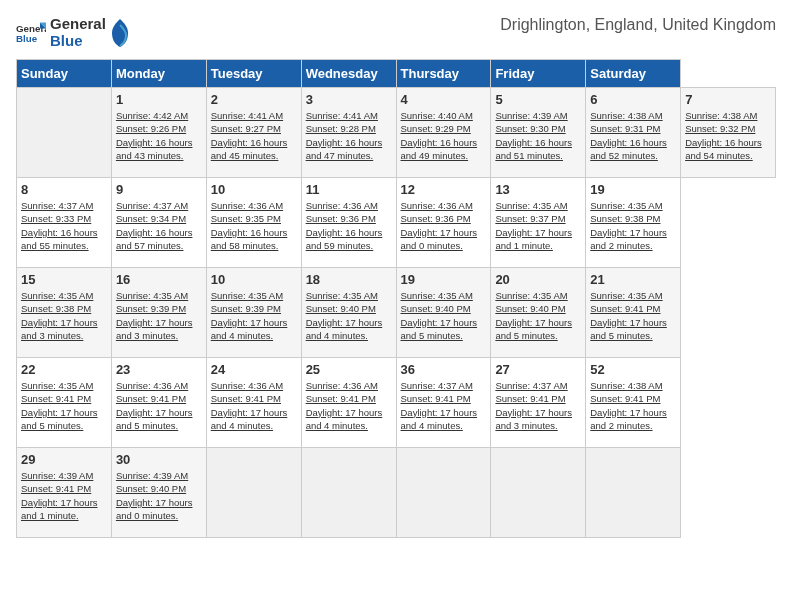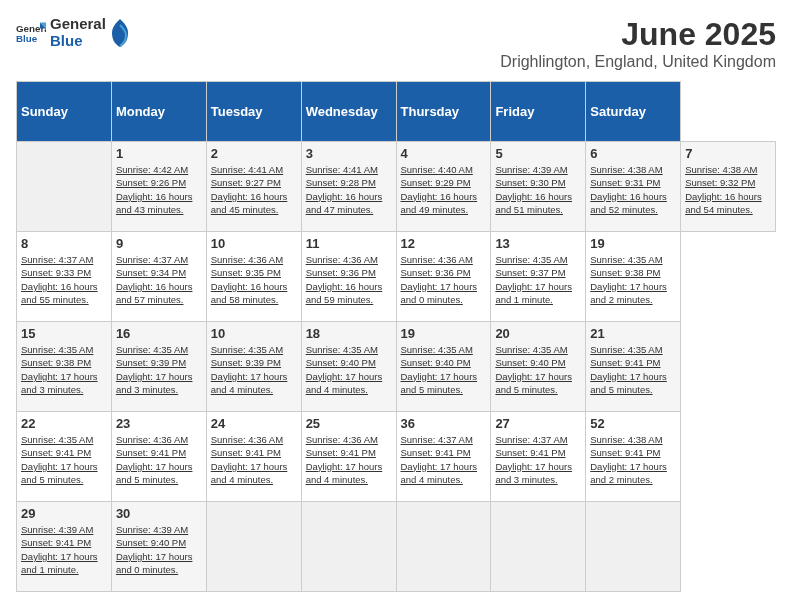--- a/index.html
+++ b/index.html
@@ -40,21 +40,21 @@
     table {
       width: 100%;
       border-collapse: collapse;
       table-layout: fixed;
     }
     thead tr th {
       background-color: #1a5fa8;
       color: #fff;
       font-size: 13px;
       font-weight: bold;
-      padding: 22px 4px;
+      padding: 6px 4px;
       text-align: left;
       border: 1px solid #ccc;
     }
     tbody tr td {
       border: 1px solid #ccc;
       vertical-align: top;
       padding: 4px;
       font-size: 10px;
       color: #333;
       min-height: 80px;
@@ -95,21 +95,20 @@
     <div style="display:flex;flex-direction:column;line-height:1.1;">
       <span style="font-size:15px;font-weight:bold;color:#333;">General</span>
       <span style="font-size:15px;font-weight:bold;color:#1a5fa8;">Blue</span>
     </div>
     <svg width="20" height="28" viewBox="0 0 20 28">
       <path d="M10 0 C14 4, 18 8, 18 14 C18 22, 14 26, 10 28 C6 26, 2 22, 2 14 C2 8, 6 4, 10 0Z" fill="#1a5fa8"></path>
       <path d="M10 6 C13 9, 16 12, 16 16 C16 22, 13 25, 10 27" fill="none" stroke="#4a9fd4" stroke-width="2"></path>
     </svg>
   </div>
   <div class="title-area">
-    <div class="main-title">June 2025</div>
     <div class="subtitle">Drighlington, England, United Kingdom</div>
   </div>
 </div>
 
 <table>
   <thead>
     <tr id="header-row">
     <th>Sunday</th>
         <th>Monday</th>
         <th>Tuesday</th>

